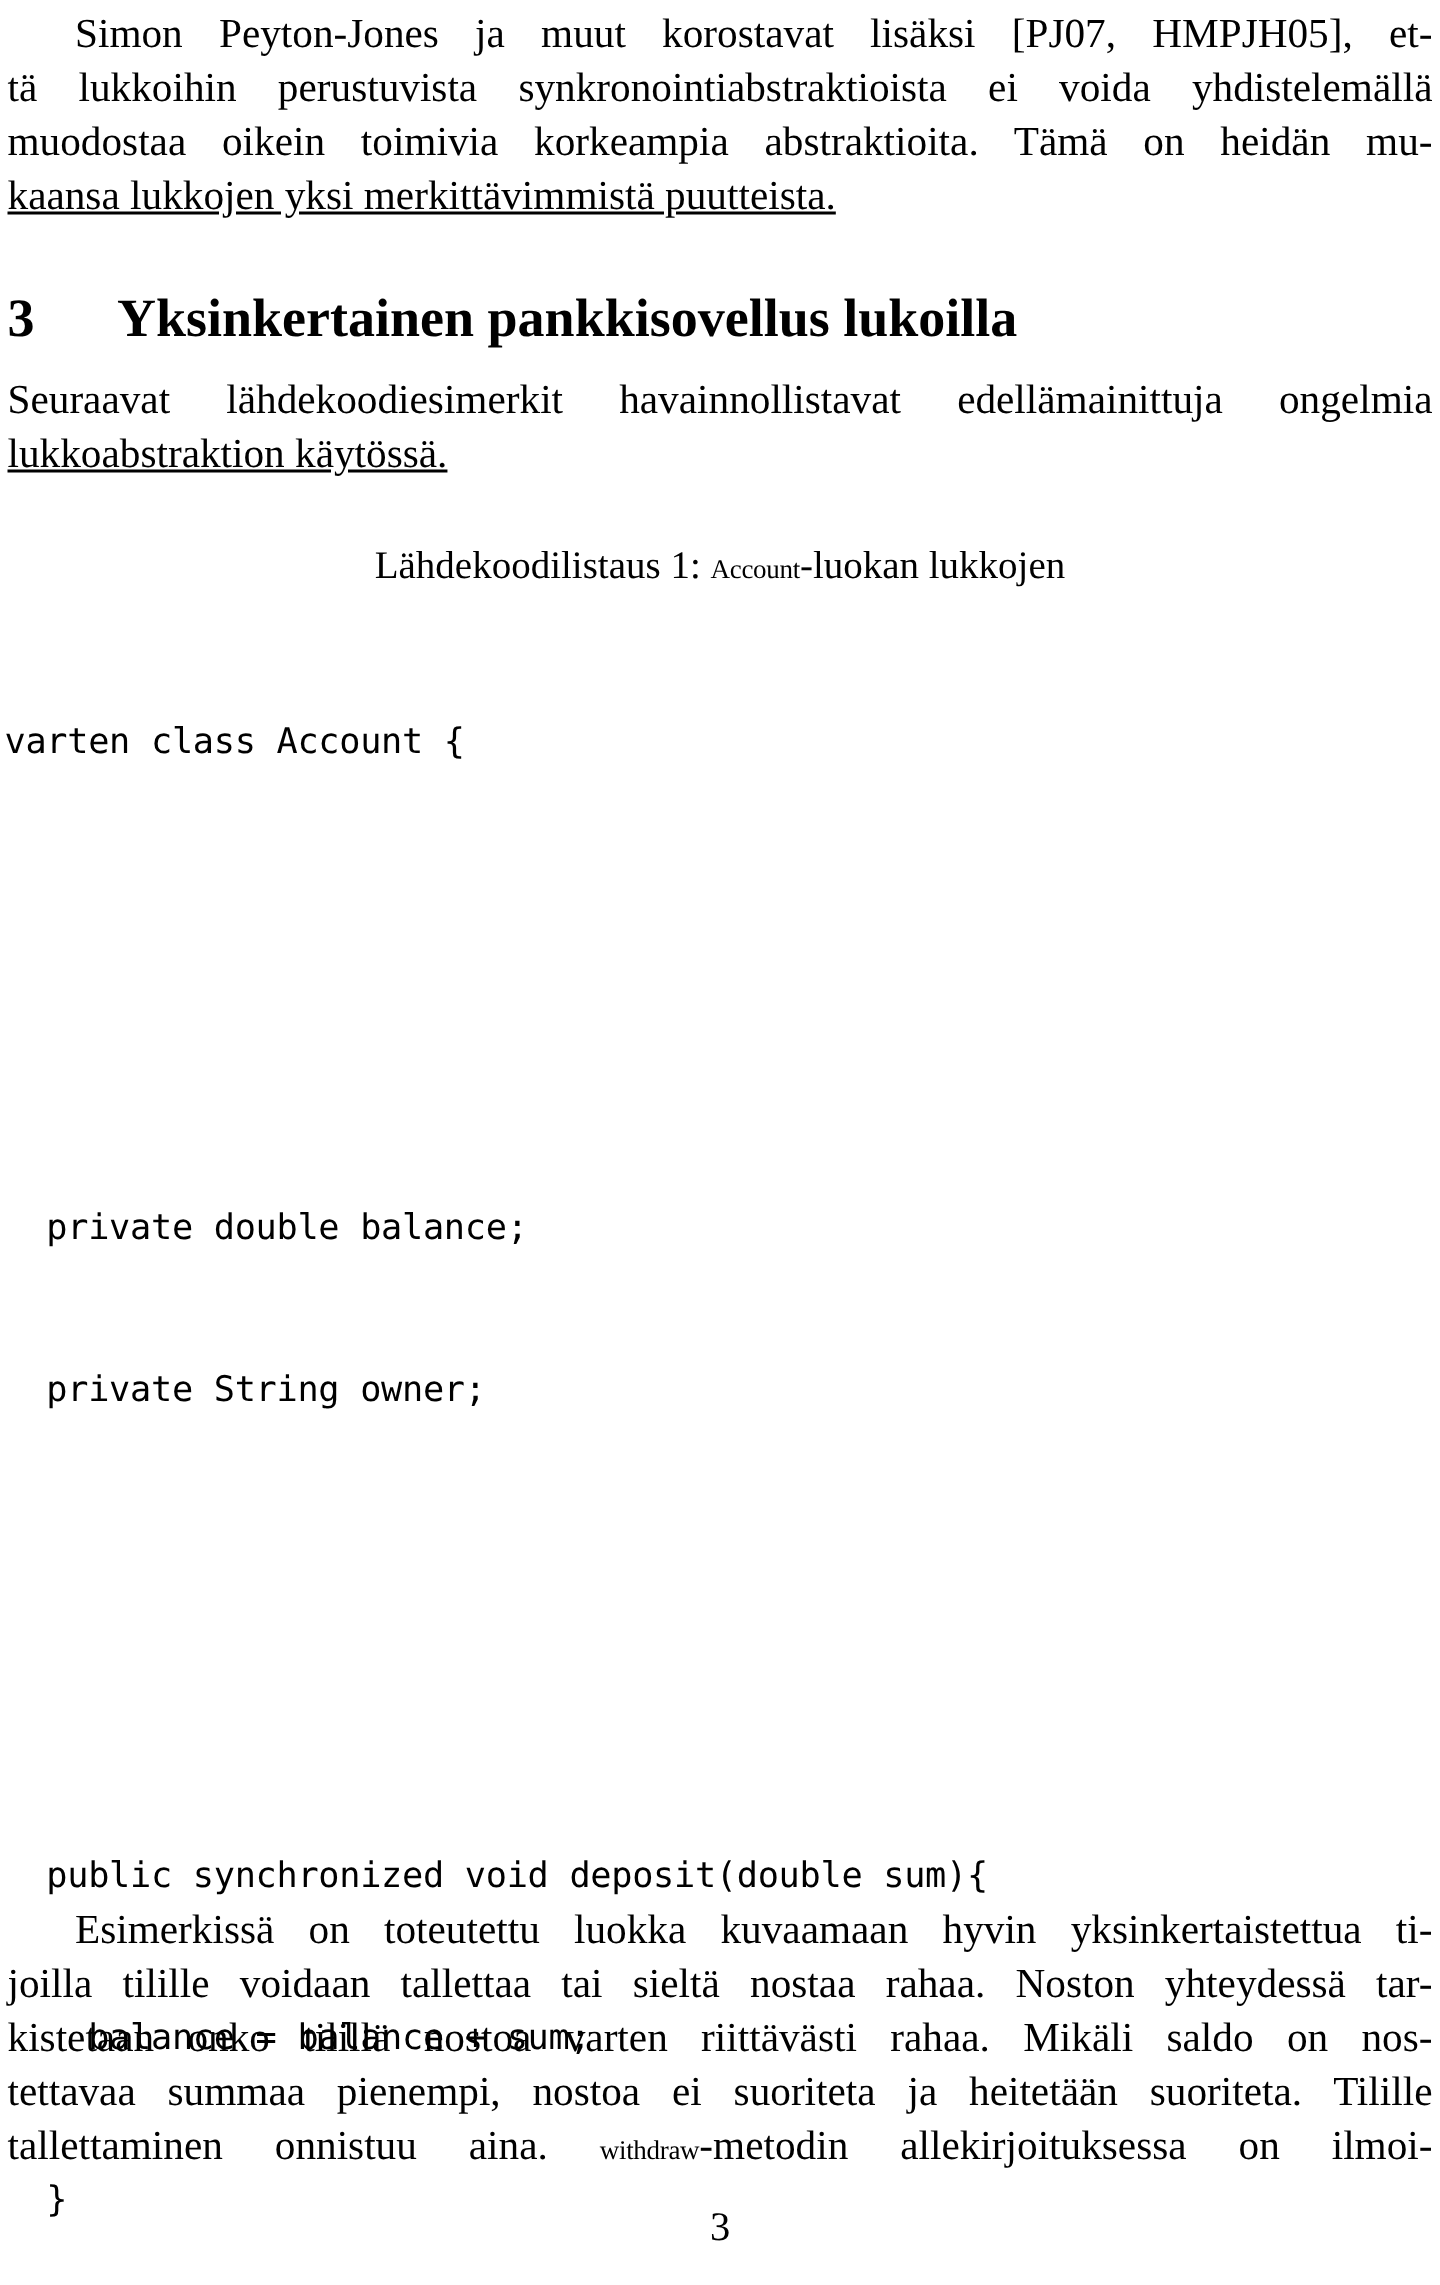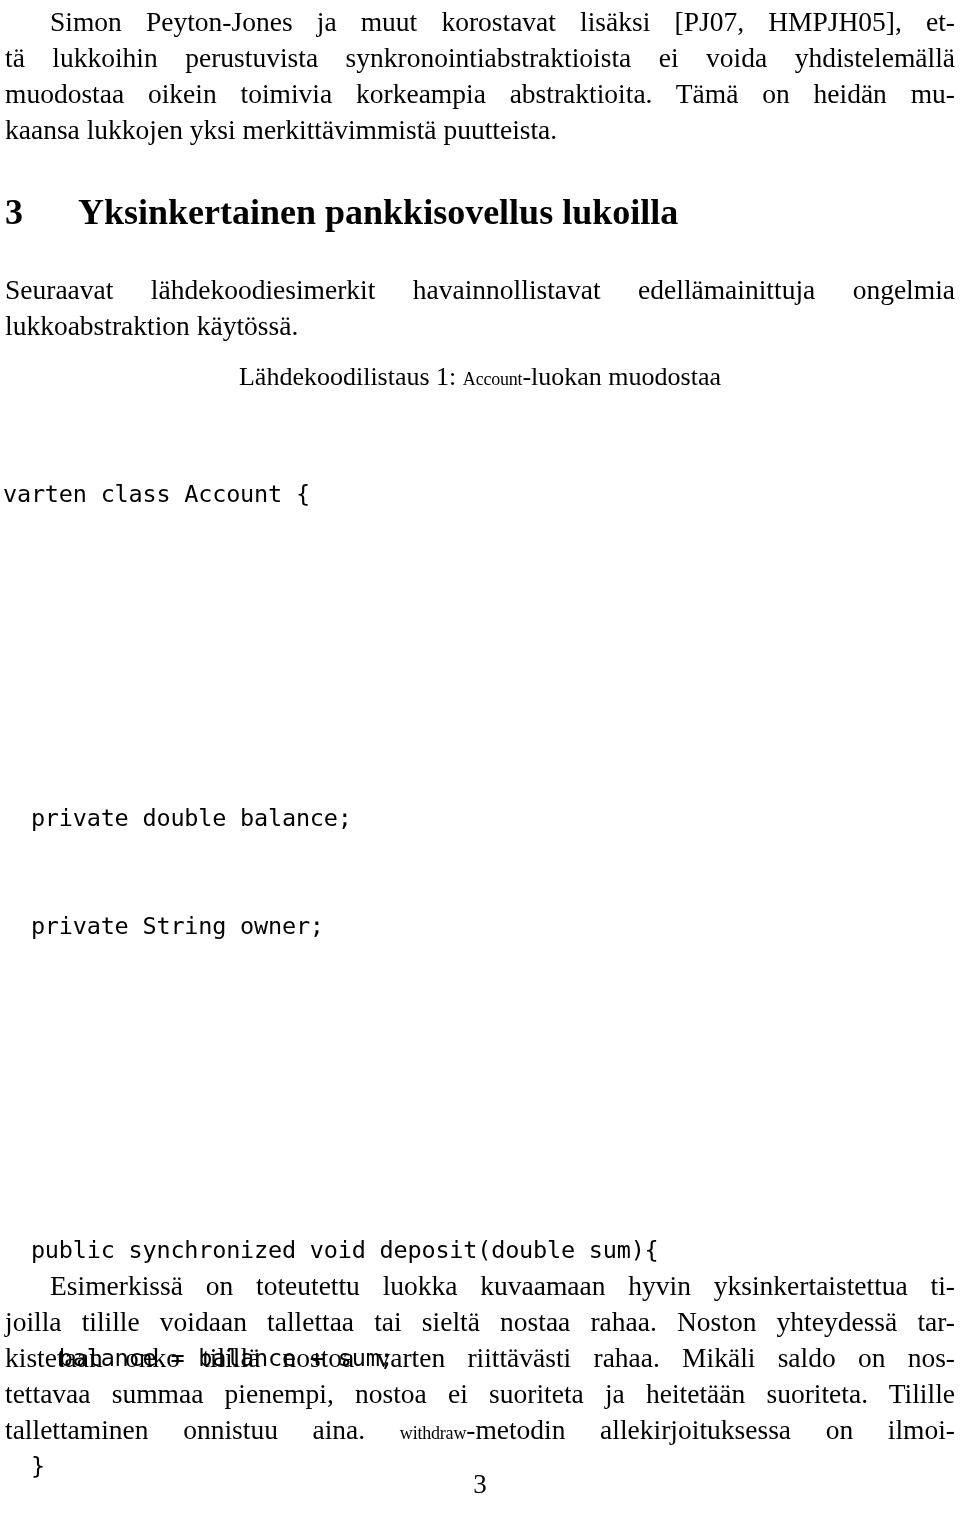--- a/index.html
+++ b/index.html
@@ -30,20 +30,21 @@
     display: block;
     width: 950px;
     text-align: justify;
     text-align-last: justify;
     white-space: normal;
     font-size: 27.5px;
     line-height: 36px;
   }
   .tline.last {
     text-align-last: left;
+    text-decoration: underline;
   }
   .tline.indent { text-indent: 45px; }
 
   
   .sec-heading {
     display: flex;
     align-items: baseline;
     margin: 0;
     padding: 0;
     font-family: "Liberation Serif", "DejaVu Serif", serif;
@@ -95,21 +96,21 @@
     right: 0;
     top: 1468px;
     text-align: center;
     font-size: 27px;
     line-height: 32px;
   }
 
   
   .b-intro        { position: absolute; left: 5px;  top: 4px;    width: 950px; }
   .b-heading      { position: absolute; left: 5px;  top: 190px;  width: 950px; }
-  .b-lead         { position: absolute; left: 5px;  top: 272px;  width: 950px; }
+  .b-lead         { position: absolute; left: 5px;  top: 248px;  width: 950px; }
   .b-caption      { position: absolute; left: 5px;  top: 360px;  width: 950px; }
   .b-code         { position: absolute; left: 3px;  top: 404px;  width: 950px; }
   .b-outro        { position: absolute; left: 5px;  top: 1236px; width: 950px; margin-top: 32px; }
 </style>
 </head>
 <body>
 
 <div class="page">
 
   <div class="b-intro">
@@ -123,21 +124,21 @@
     <span class="sec-num">3</span>
     <span class="sec-title">Yksinkertainen pankkisovellus lukoilla</span>
   </h2>
 
   <div class="b-lead">
     <div class="tline">Seuraavat lähdekoodiesimerkit havainnollistavat edellämainittuja ongelmia</div>
     <div class="tline last">lukkoabstraktion käytössä.</div>
   </div>
 
   <div class="b-caption listing-caption">
-    <span>Lähdekoodilistaus 1: </span><span class="mono">Account</span><span>-luokan muodostaa</span>
+    <span>Lähdekoodilistaus 1: </span><span class="mono">Account</span><span>-luokan lukkojen</span>
   </div>
 
   <div class="b-code code">
     <span class="cl">varten class Account {</span>
     <span class="cl blank"></span>
     <span class="cl blank"></span>
     <span class="cl">  private double balance;</span>
     <span class="cl">  private String owner;</span>
     <span class="cl blank"></span>
     <span class="cl blank"></span>

